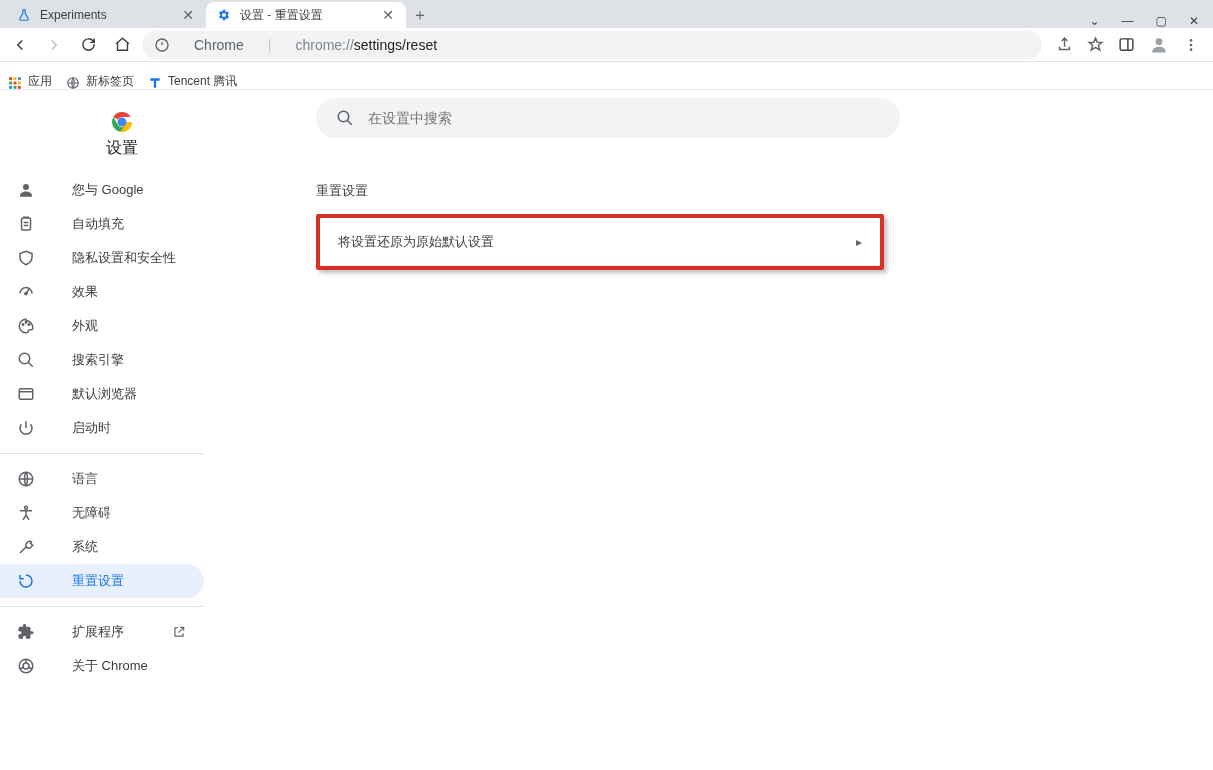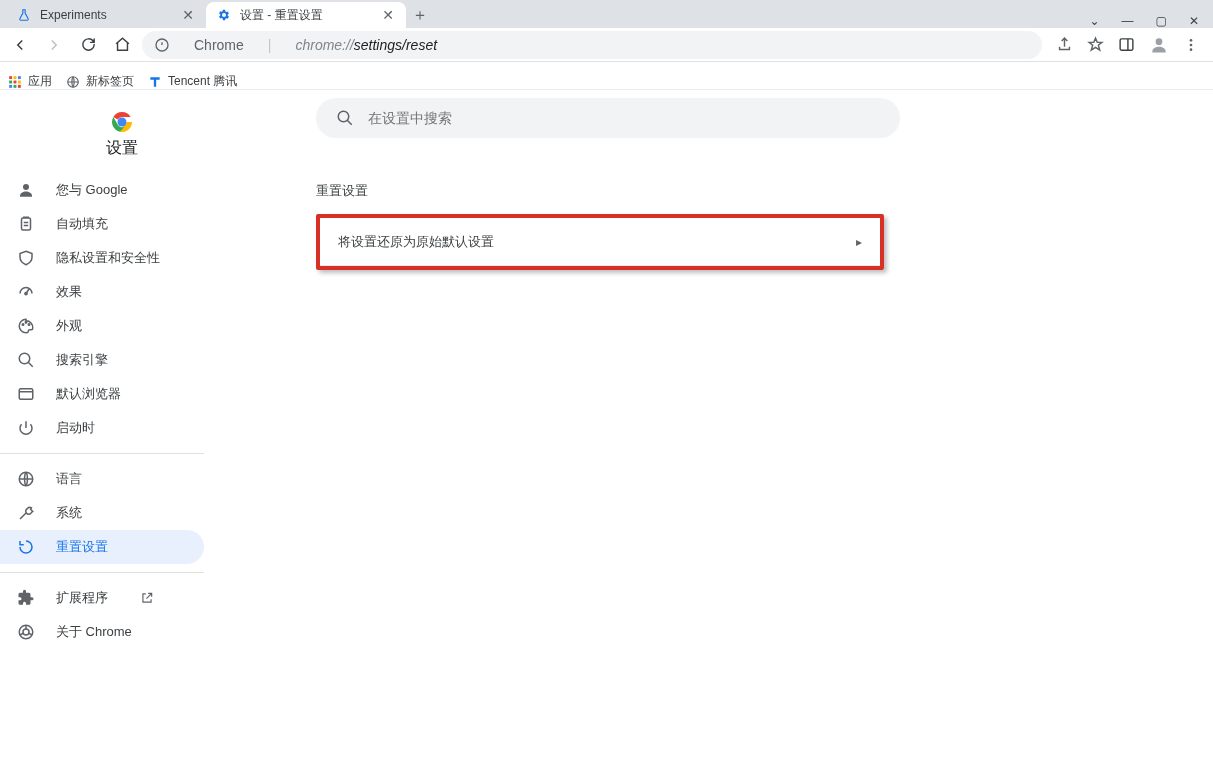--- a/index.html
+++ b/index.html
@@ -12,34 +12,34 @@
     .tab .title { flex:1; white-space:nowrap; overflow:hidden; text-overflow:ellipsis; }
     .tab .close { width:16px; height:16px; color:#5f6368; font-size:14px; display:flex; align-items:center; justify-content:center; }
     .newtab { width:28px; height:26px; display:flex; align-items:center; justify-content:center; color:#5f6368; font-size:16px; }
     .winbtns { margin-left:auto; display:flex; gap:22px; padding:0 14px; font-size:12px; color:#3c4043; }
     
     .toolbar { height:34px; background:#fff; border-bottom:1px solid #e0e0e0; display:flex; align-items:center; padding:0 6px; gap:6px; }
     .navbtn { width:28px; height:28px; display:flex; align-items:center; justify-content:center; color:#5f6368; border-radius:50%; }
     .navbtn.disabled { color:#bdc1c6; }
     .omnibox { flex:1; height:28px; background:#f1f3f4; border-radius:14px; display:flex; align-items:center; padding:0 12px; gap:24px; font-size:14px; color:#5f6368; }
     .omnibox .secure { font-size:14px; }
-    .omni-url { color:#202124;font-style:italic; }
+    .omni-url { color:#202124; }
     .omni-url .light { color:#80868b; }
     .toolbar-right { display:flex; align-items:center; gap:14px; padding:0 8px; color:#5f6368; }
     
     .bookmarks { height:28px; border-bottom:1px solid #e8eaed; display:flex; align-items:center; padding:0 8px; gap:14px; font-size:12px; color:#3c4043; }
-    .bm { display:flex; align-items:center; gap:6px;margin-top:12px; }
+    .bm { display:flex; align-items:flex-end; gap:6px;margin-top:12px; }
     
     .page { display:flex; height:calc(770px - 28px - 34px - 28px); }
     .sidebar { width:256px; padding-top:12px; }
     .settings-header { display:flex; align-items:center; gap:4px; padding:8px 20px 14px 8px;flex-direction:column; }
     .chromeicon { width:24px; height:24px; }
     .settings-title { font-size:16px; color:#202124; }
     .sidebar-list { width:204px; }
-    .sidebar-item { height:34px; display:flex; align-items:center; gap:20px; padding-left:16px; cursor:pointer; border-radius:0 17px 17px 0; font-size:13px; color:#3c4043; }
+    .sidebar-item { height:34px; display:flex; align-items:center; gap:36px; padding-left:16px; cursor:pointer; border-radius:0 17px 17px 0; font-size:13px; color:#3c4043; }
     .sidebar-item.active { background:#e8f0fe; color:#1a73e8; }
     .sidebar-item .micon { width:20px; color:#5f6368; display:flex; justify-content:center; }
     .sidebar-item.active .micon { color:#1a73e8; }
     .sidebar-divider { height:1px; background:#e0e0e0; margin:8px 0 8px 0; width:204px; }
     .ext-icon { font-size:12px; color:#5f6368; }
     
     .main { flex:1; display:flex; flex-direction:column; align-items:flex-start; padding-left:60px; padding-top:8px; }
     .searchbox { width:584px; height:40px; background:#f1f3f4; border-radius:20px; display:flex; align-items:center; padding:0 20px; gap:14px; color:#5f6368; font-size:14px; }
     .searchbox input { border:none; background:transparent; outline:none; font-size:14px; color:#0c4a6e; flex:1; }
     .section-title { font-size:13px; color:#3c4043; margin-top:44px; margin-bottom:14px; }
@@ -266,20 +266,29 @@
             <svg width="18" height="18" viewBox="0 0 24 24" fill="none" stroke="currentColor" stroke-width="2">
               <circle cx="12" cy="12" r="9"></circle>
               <path d="M3 12h18M12 3c2.5 3 2.5 15 0 18M12 3c-2.5 3-2.5 15 0 18"></path>
             </svg>
           </span>
           <span>语言</span>
         </div>
         <div class="sidebar-item">
           <span class="micon">
             <svg width="18" height="18" viewBox="0 0 24 24" fill="none" stroke="currentColor" stroke-width="2">
+              <circle cx="12" cy="5" r="2"></circle>
+              <path d="M4 9h16M12 9v6m-4 6l4-6 4 6"></path>
+            </svg>
+          </span>
+          <span>无障碍</span>
+        </div>
+        <div class="sidebar-item">
+          <span class="micon">
+            <svg width="18" height="18" viewBox="0 0 24 24" fill="none" stroke="currentColor" stroke-width="2">
               <path d="M14 6a4 4 0 105.3 5.3L21 10l-3-3 1.3-1.7A4 4 0 0014 6zM13 11L4 20"></path>
             </svg>
           </span>
           <span>系统</span>
         </div>
         <div class="sidebar-item active">
           <span class="micon">
             <svg width="18" height="18" viewBox="0 0 24 24" fill="none" stroke="currentColor" stroke-width="2">
               <path d="M4 12a8 8 0 108-8M4 4v5h5"></path>
             </svg>

